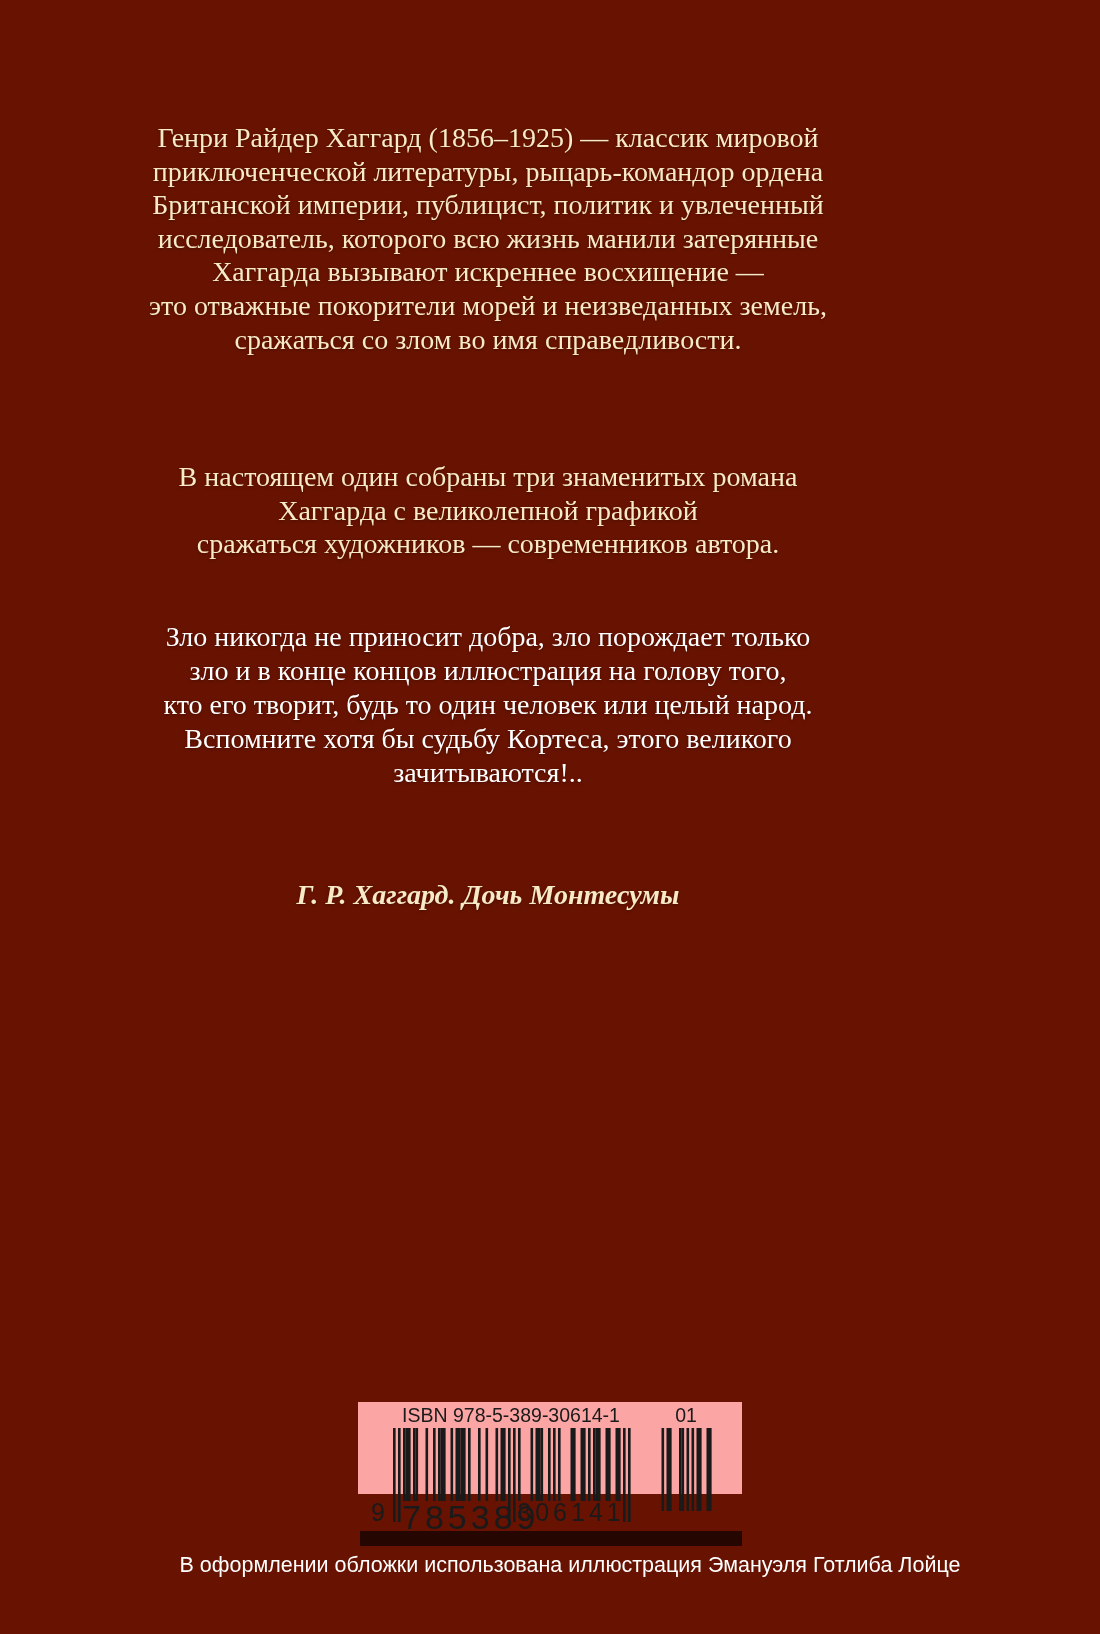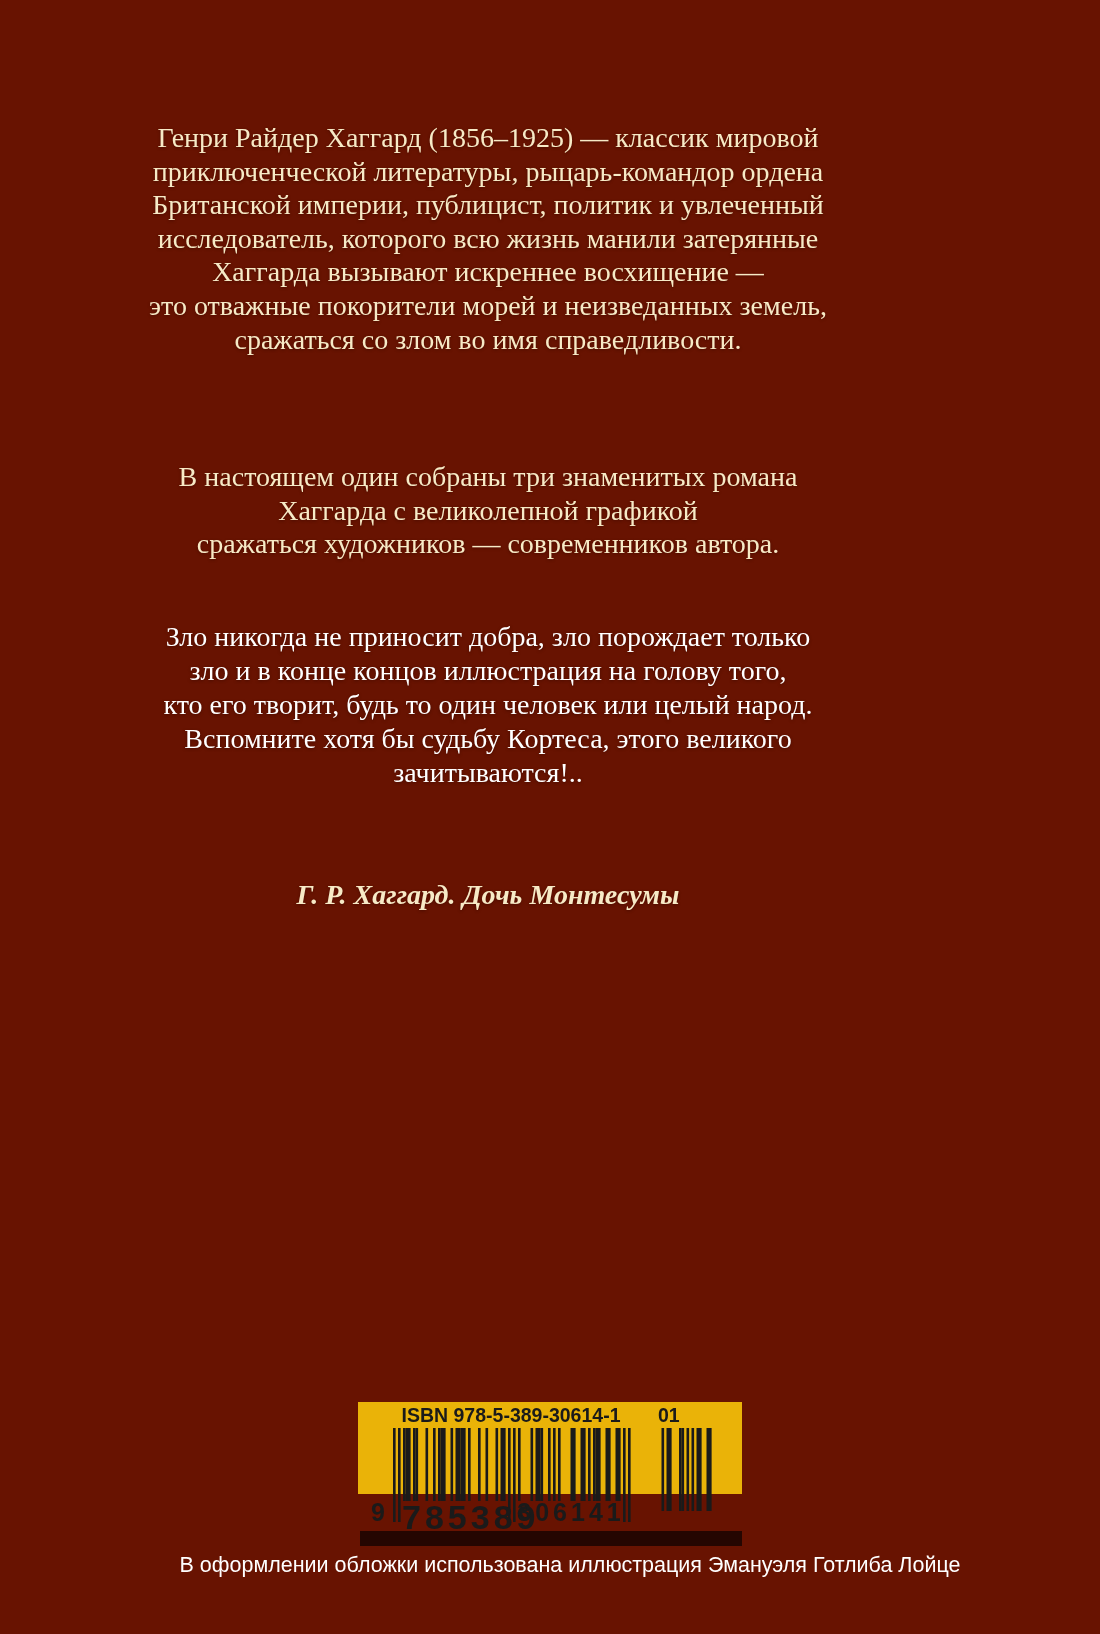--- a/index.html
+++ b/index.html
@@ -38,36 +38,36 @@
   }
   .attribution-block{top:870px;margin-top:8px;}
   .attribution-block .txt-line{
     font-style:italic;font-weight:bold;
     color:var(--cream);
     font-size:28px;
   }
   
   .barcode-box{
     position:absolute;left:358px;top:1402px;width:384px;height:92px;
-    background:#eab308;
-    font-weight:bold;
+    background:#fca5a5;
   }
   .barcode-shadow{
     position:absolute;left:360px;top:1531px;width:382px;height:15px;
     background:var(--shadow-strip);
   }
   .bc-isbn{
     position:absolute;left:30px;top:2px;width:246px;
     text-align:center;
     font-family:"Liberation Sans","DejaVu Sans",sans-serif;
     font-size:19.5px;line-height:22px;color:var(--ink);
     white-space:nowrap;
   }
   .bc-addon-label{
     position:absolute;left:300px;top:2px;width:56px;
+    text-align:center;
     font-family:"Liberation Sans","DejaVu Sans",sans-serif;
     font-size:19.5px;line-height:22px;color:var(--ink);
   }
   .bc-svg-main{position:absolute;left:35px;top:26px;}
   .bc-svg-addon{position:absolute;left:301px;top:26px;}
   .bc-digit-lead{
     position:absolute;left:6px;top:96px;width:28px;
     text-align:center;
     font-family:"Liberation Sans","DejaVu Sans",sans-serif;
     font-size:25px;color:var(--ink);

